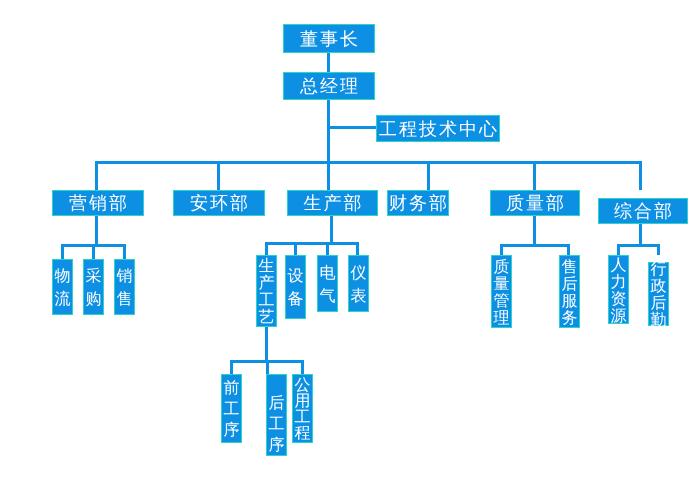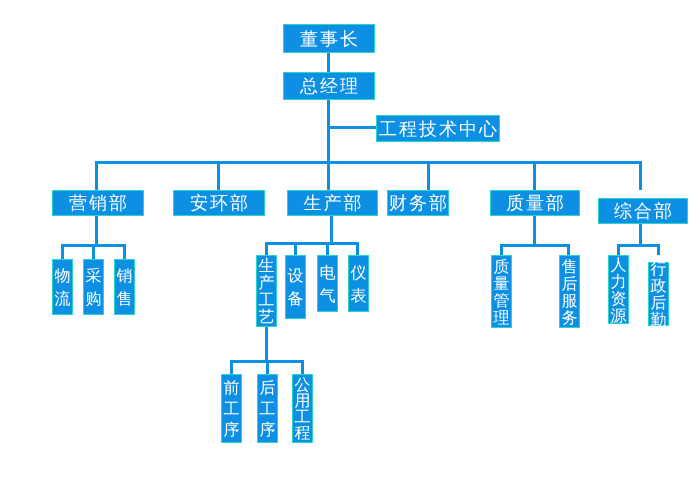--- a/index.html
+++ b/index.html
@@ -135,21 +135,21 @@
   <div class="node vnode lh2" style="left:317px; top:255px; height:57px;">
     <span class="vtext">电气</span>
   </div>
   <div class="node vnode lh2" style="left:348px; top:255px; height:57px;">
     <span class="vtext">仪表</span>
   </div>
 
   <div class="node vnode lh3" style="left:221px; top:374px; height:69px;">
     <span class="vtext">前工序</span>
   </div>
-  <div class="node vnode lh3" style="left:257px; top:374px; height:69px;">
+  <div class="node vnode lh3" style="left:266px; top:374px; height:82px;align-items:flex-end;">
     <span class="vtext">后工序</span>
   </div>
   <div class="node vnode lh4s" style="left:292px; top:374px; height:69px;">
     <span class="vtext">公用工程</span>
   </div>
 
   <div class="node vnode lh4" style="left:491px; top:255px; height:73px;">
     <span class="vtext">质量管理</span>
   </div>
   <div class="node vnode lh4" style="left:559px; top:255px; height:73px;">

